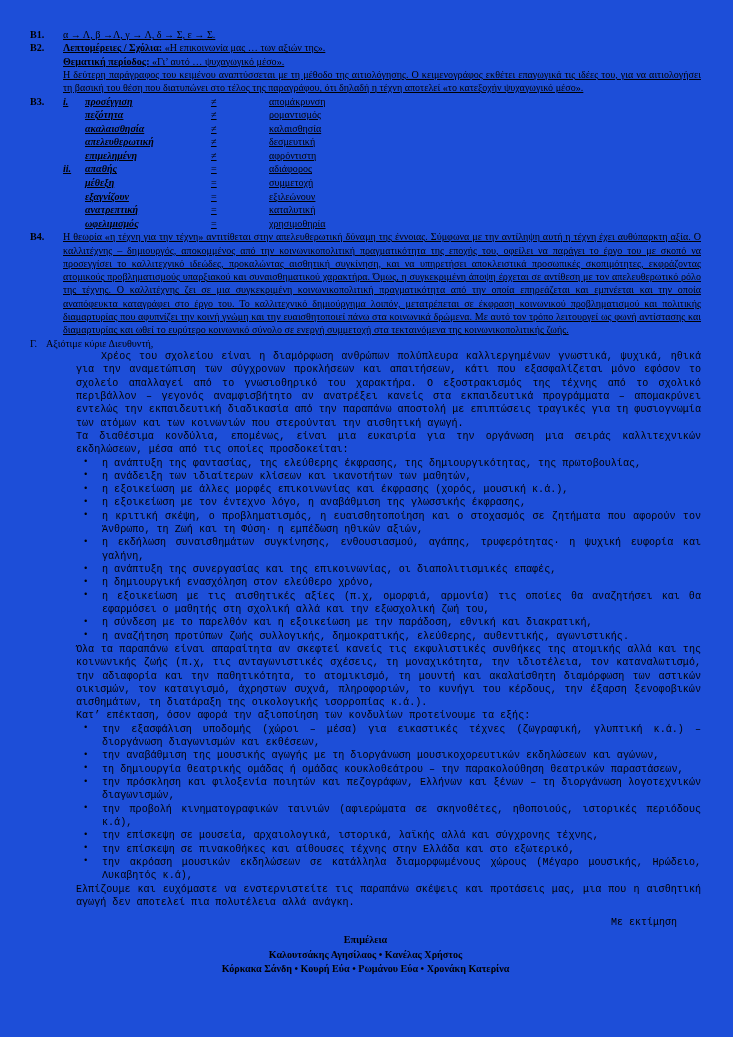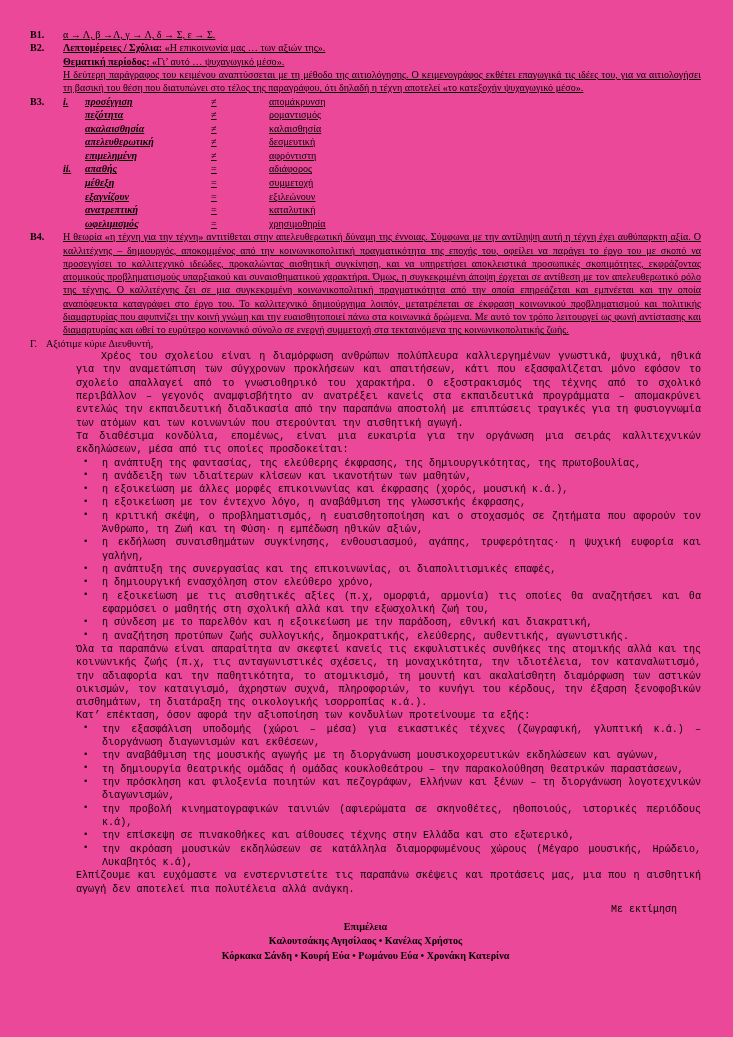--- a/index.html
+++ b/index.html
@@ -8,21 +8,21 @@
     padding: 0;
     background: #ffffff;
   }
   body {
     font-family: "Liberation Serif", "DejaVu Serif", serif;
     color: #000000;
   }
   .page {
     width: 733px;
     height: 1037px;
-    background: #ec4899;
+    background: #1d4ed8;
     position: relative;
     box-sizing: border-box;
     padding: 28px 32px 10px 30px;
     overflow: hidden;
   }
   .doc {
     font-size: 10.1px;
     line-height: 1.32;
     text-align: justify;
   }
@@ -268,20 +268,21 @@
 
       <div class="p just">Όλα τα παραπάνω είναι απαραίτητα αν σκεφτεί κανείς τις εκφυλιστικές συνθήκες της ατομικής αλλά και της κοινωνικής ζωής (π.χ, τις ανταγωνιστικές σχέσεις, τη μοναχικότητα, την ιδιοτέλεια, τον καταναλωτισμό, την αδιαφορία και την παθητικότητα, το ατομικισμό, τη μουντή και ακαλαίσθητη διαμόρφωση των αστικών οικισμών, τον καταιγισμό, άχρηστων συχνά, πληροφοριών, το κυνήγι του κέρδους, την έξαρση ξενοφοβικών αισθημάτων, τη διατάραξη της οικολογικής ισορροπίας κ.ά.).</div>
       <div class="p lastline">Κατ’ επέκταση, όσον αφορά την αξιοποίηση των κονδυλίων προτείνουμε τα εξής:</div>
 
       <ul class="bul sublist">
         <li>την εξασφάλιση υποδομής (χώροι – μέσα) για εικαστικές τέχνες (ζωγραφική, γλυπτική κ.ά.) – διοργάνωση διαγωνισμών και εκθέσεων,</li>
         <li>την αναβάθμιση της μουσικής αγωγής με τη διοργάνωση μουσικοχορευτικών εκδηλώσεων και αγώνων,</li>
         <li>τη δημιουργία θεατρικής ομάδας ή ομάδας κουκλοθεάτρου – την παρακολούθηση θεατρικών παραστάσεων,</li>
         <li>την πρόσκληση και φιλοξενία ποιητών και πεζογράφων, Ελλήνων και ξένων – τη διοργάνωση λογοτεχνικών διαγωνισμών,</li>
         <li>την προβολή κινηματογραφικών ταινιών (αφιερώματα σε σκηνοθέτες, ηθοποιούς, ιστορικές περιόδους κ.ά),</li>
+        <li>την επίσκεψη σε μουσεία, αρχαιολογικά, ιστορικά, λαϊκής αλλά και σύγχρονης τέχνης,</li>
         <li>την επίσκεψη σε πινακοθήκες και αίθουσες τέχνης στην Ελλάδα και στο εξωτερικό,</li>
         <li>την ακρόαση μουσικών εκδηλώσεων σε κατάλληλα διαμορφωμένους χώρους (Μέγαρο μουσικής, Ηρώδειο, Λυκαβητός κ.ά),</li>
       </ul>
 
       <div class="p just">Ελπίζουμε και ευχόμαστε να ενστερνιστείτε τις παραπάνω σκέψεις και προτάσεις μας, μια που η αισθητική αγωγή δεν αποτελεί πια πολυτέλεια αλλά ανάγκη.</div>
       <div class="right">Με εκτίμηση</div>
     </div>
 
     <div class="footer">
       <div>Επιμέλεια</div>

